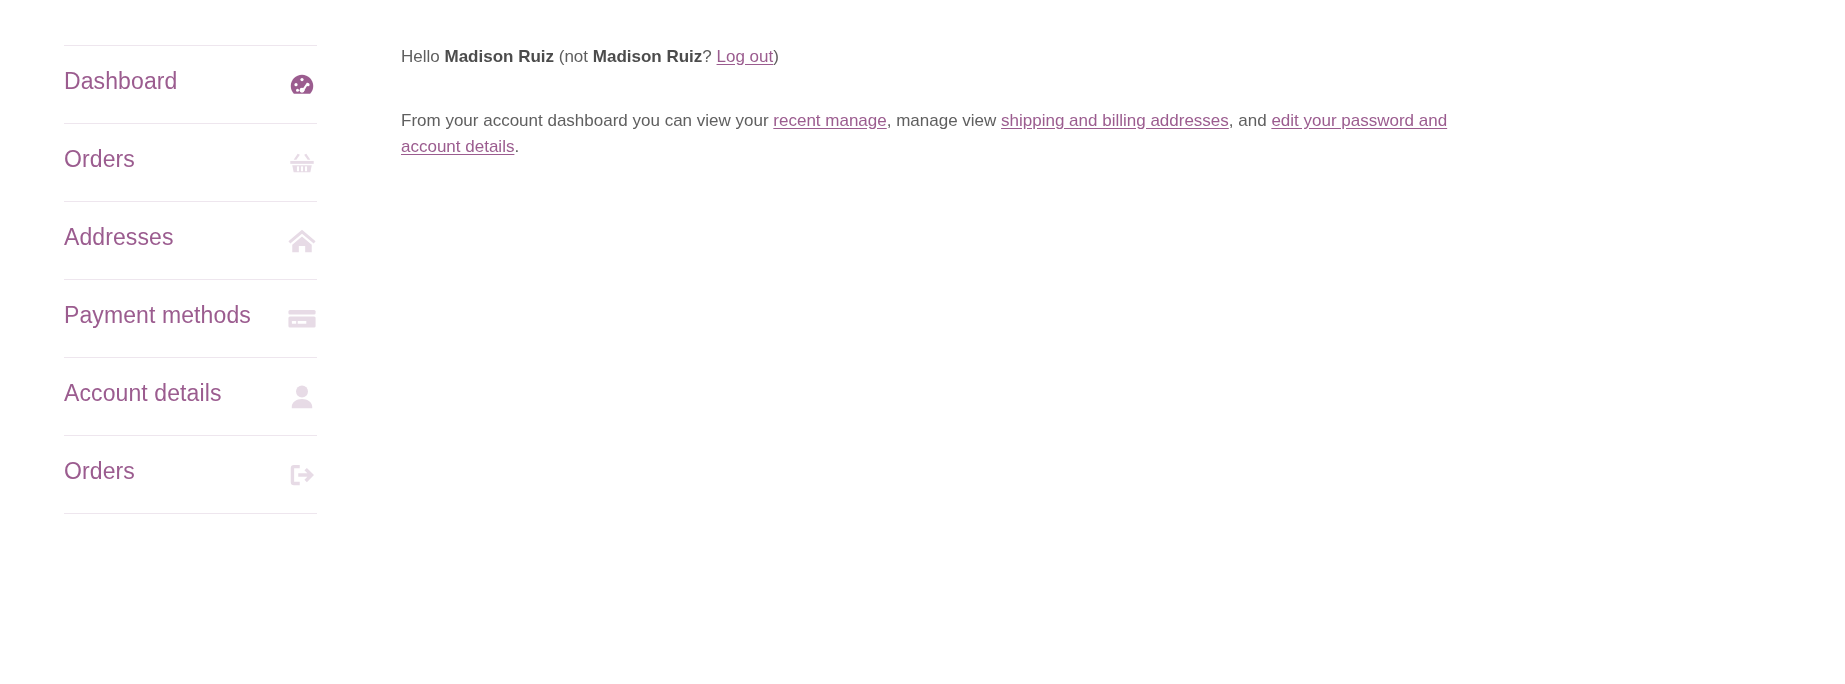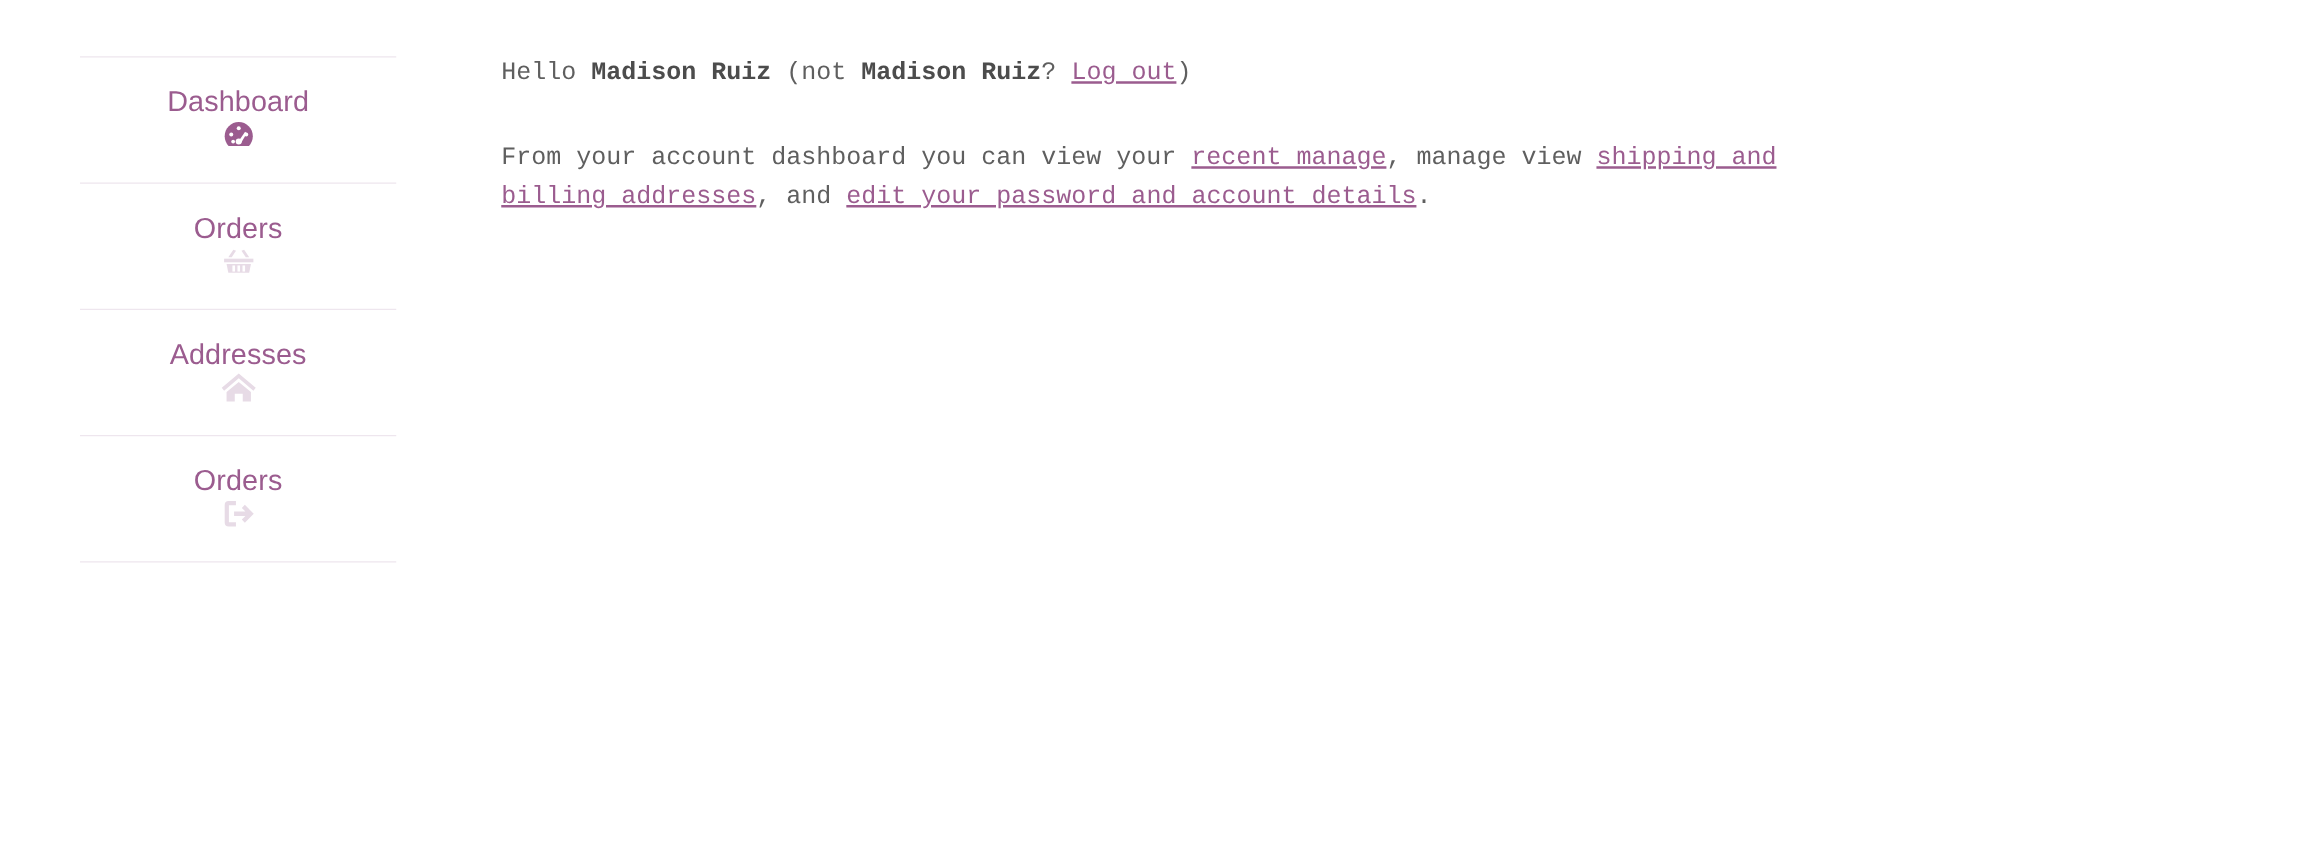--- a/index.html
+++ b/index.html
@@ -37,29 +37,28 @@
     border-top: 1px solid #eee6ee;
   }
 
   .nav-item {
     border-bottom: 1px solid #eee6ee;
     position: relative;
   }
 
   .nav-link {
     display: flex;
-    align-items: center;
+    align-items: flex-start;
     justify-content: space-between;
     text-decoration: none;
     color: #9b5c8f;
     font-size: 23px;
     line-height: 1;
     padding: 24px 0 23px 0;
     letter-spacing: 0.1px;
-    flex-direction: column;
   }
 
   .nav-label {
     white-space: nowrap;
   }
 
   .nav-icon {
     display: inline-flex;
     align-items: center;
     justify-content: center;
@@ -83,25 +82,24 @@
   
   #account-content {
     margin-left: 84px;
     margin-top: 44px;
     max-width: 1092px;
     flex: 1 1 auto;
   }
 
   .content-p {
     margin: 0 0 18px 0;
-    font-size: 20px;
+    font-size: 17px;
     line-height: 1.52;
     color: #5f5f5f;
     font-weight: 400;
-    font-family: Liberation Mono, monospace;
   }
 
   .content-p.intro {
     margin-top: 38px;
     margin-bottom: 0;
   }
 
   .content-p strong {
     color: #4c4c4c;
     font-weight: 700;
@@ -161,21 +159,45 @@
           <span class="nav-label">Addresses</span>
           <span class="nav-icon">
             <svg viewBox="0 0 32 32" aria-hidden="true">
               <path d="M16 4L1.5 16.3l2 2.4L16 8.2l12.5 10.5 2-2.4z"></path>
               <path d="M16 11.2L5.6 19.9V28h7v-6.6h6.8V28h7v-8.1z"></path>
             </svg>
           </span>
         </a>
       </li>
 
-
+      <li class="nav-item">
+        <a class="nav-link" href="#">
+          <span class="nav-label">Payment methods</span>
+          <span class="nav-icon">
+            <svg viewBox="0 0 32 32" aria-hidden="true">
+              <rect x="1.5" y="6.5" width="29" height="4.6" rx="1.6"></rect>
+              <rect x="1.5" y="13.4" width="29" height="11.6" rx="1.6"></rect>
+              <rect x="5.2" y="18.1" width="4.6" height="2.9" rx="0.6" fill="#ffffff"></rect>
+              <rect x="11.4" y="18.1" width="9.2" height="2.9" rx="0.6" fill="#ffffff"></rect>
+            </svg>
+          </span>
+        </a>
+      </li>
+
+      <li class="nav-item">
+        <a class="nav-link" href="#">
+          <span class="nav-label">Account details</span>
+          <span class="nav-icon">
+            <svg viewBox="0 0 32 32" aria-hidden="true">
+              <circle cx="16" cy="10.2" r="6.4"></circle>
+              <path d="M16 18.2c-6 0-10.9 3.6-10.9 8.1V28h21.8v-1.7c0-4.5-4.9-8.1-10.9-8.1z"></path>
+            </svg>
+          </span>
+        </a>
+      </li>
 
       <li class="nav-item">
         <a class="nav-link" href="#">
           <span class="nav-label">Orders</span>
           <span class="nav-icon">
             <svg viewBox="0 0 32 32" aria-hidden="true">
               <path d="M13.6 5.2H7.4A3.4 3.4 0 0 0 4 8.6v14.8a3.4 3.4 0 0 0 3.4 3.4h6.2v-3.6H7.6V8.8h6z"></path>
               <path d="M21.2 8.4l-2.6 2.6 3.1 3.1H12v3.8h9.7l-3.1 3.1 2.6 2.6 7.6-7.6z"></path>
             </svg>
           </span>

